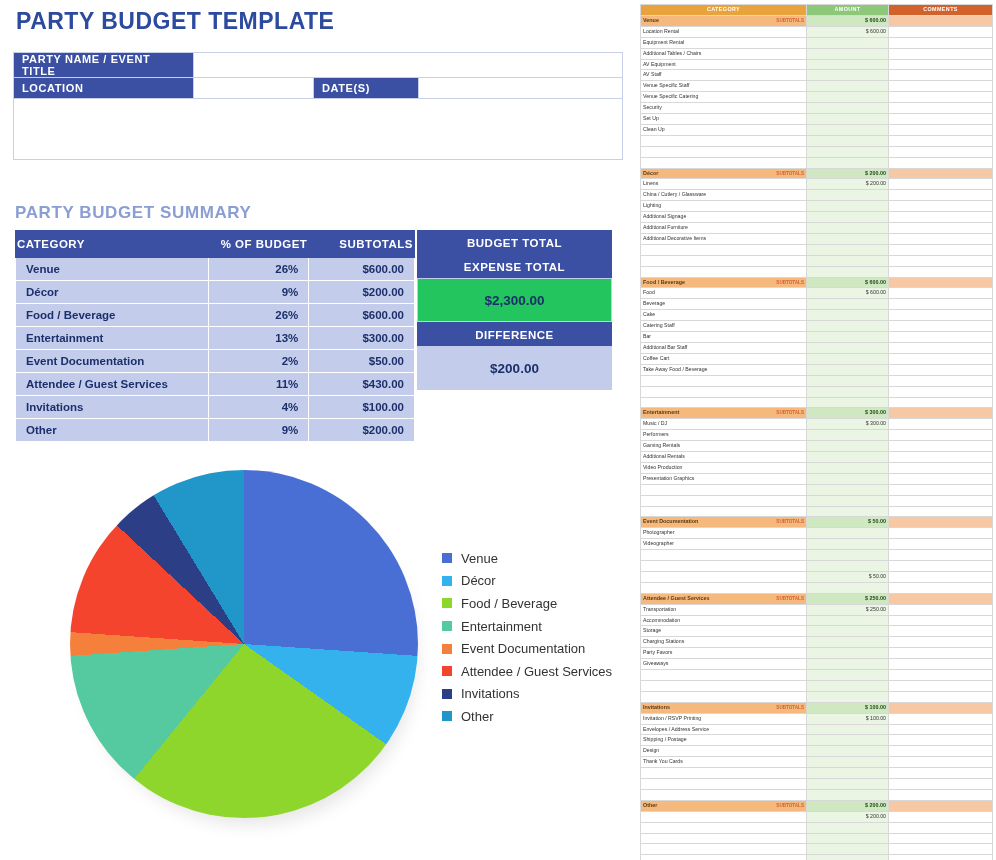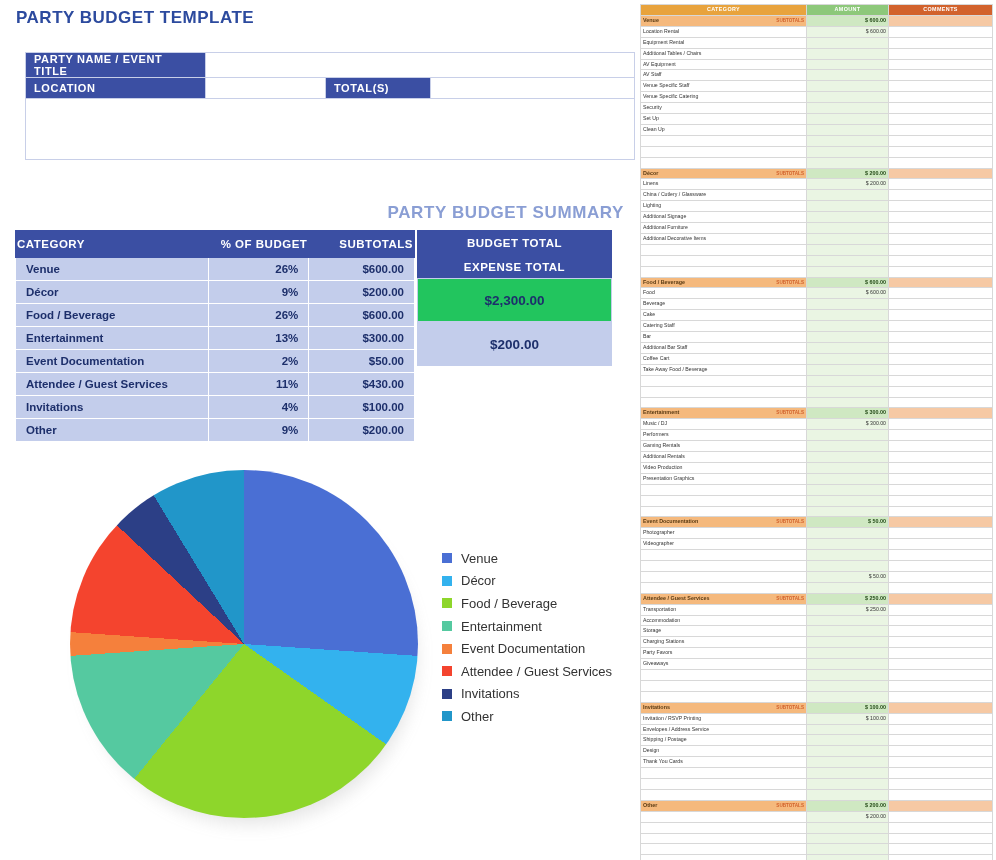--- a/index.html
+++ b/index.html
@@ -20,30 +20,30 @@
   #left {
     position: absolute;
     left: 0; top: 0;
     width: 636px;
     height: 860px;
   }
 
   .main-title {
     position: absolute;
     left: 16px; top: 8px;
-    font-size: 17px;
+    font-size: 23px;
     font-weight: bold;
     color: #2c4a9e;
     letter-spacing: 0.5px;
   }
 
   
   .info-table {
     position: absolute;
-    left: 25px; top: 52px;
+    left: 13px; top: 52px;
     width: 609px;
     border-collapse: collapse;
     table-layout: fixed;
     padding-left: 16px;
   }
   .info-table td {
     border: 1px solid #c8cfe8;
     height: 20px;
     font-size: 11px;
     padding: 0 8px;
@@ -64,21 +64,21 @@
     letter-spacing: 0.6px;
     height: 22px !important;
   }
   .addl-body { height: 60px !important; background: #ffffff; }
 
   
   .summary-title {
     position: absolute;
     left: 15px; top: 203px;
     width: 609px;
-    text-align: right;
+    text-align: left;
     color: #8a9ed4;
     font-size: 17px;
     font-weight: bold;
     letter-spacing: 0.6px;
   }
 
   .summary-table {
     position: absolute;
     left: 15px; top: 230px;
     width: 400px;
@@ -260,21 +260,21 @@
           <col style="width:204px">
         </colgroup>
       <tbody>
         <tr>
           <td class="lbl">PARTY NAME / EVENT TITLE</td>
           <td class="blank" colspan="3"></td>
         </tr>
         <tr>
           <td class="lbl">LOCATION</td>
           <td class="blank"></td>
-          <td class="lbl">TOTAL(S)</td>
+          <td class="lbl">DATE(S)</td>
           <td class="blank"></td>
         </tr>
         <tr>
           <td class="addl-body" colspan="4"></td>
         </tr>
       </tbody>
     </table>
 
     <div class="summary-title">PARTY BUDGET SUMMARY</div>
 
@@ -327,20 +327,21 @@
           <td class="sum-pct">9%</td>
           <td class="sum-sub">$200.00</td>
         </tr>
       </tbody>
     </table>
 
     <div class="totals">
       <div class="tot-hdr">BUDGET TOTAL</div>
       <div class="tot-hdr">EXPENSE TOTAL</div>
       <div class="tot-val tot-light">$2,300.00</div>
+      <div class="tot-hdr">DIFFERENCE</div>
       <div class="tot-val tot-mid">$200.00</div>
     </div>
 
     <div id="chart-area">
       <div id="pie-wrap">
         <div id="pie-shadow"></div>
         <div id="pie" style="background: conic-gradient(rgb(74, 111, 212) 0deg, rgb(74, 111, 212) 93.913deg, rgb(51, 178, 238) 93.913deg, rgb(51, 178, 238) 125.217deg, rgb(142, 214, 43) 125.217deg, rgb(142, 214, 43) 219.13deg, rgb(85, 201, 160) 219.13deg, rgb(85, 201, 160) 266.087deg, rgb(245, 128, 60) 266.087deg, rgb(245, 128, 60) 273.913deg, rgb(244, 68, 46) 273.913deg, rgb(244, 68, 46) 313.043deg, rgb(44, 63, 134) 313.043deg, rgb(44, 63, 134) 328.696deg, rgb(33, 150, 201) 328.696deg, rgb(33, 150, 201) 360deg);"></div>
       </div>
       <div id="legend">
           <div class="leg-row">

